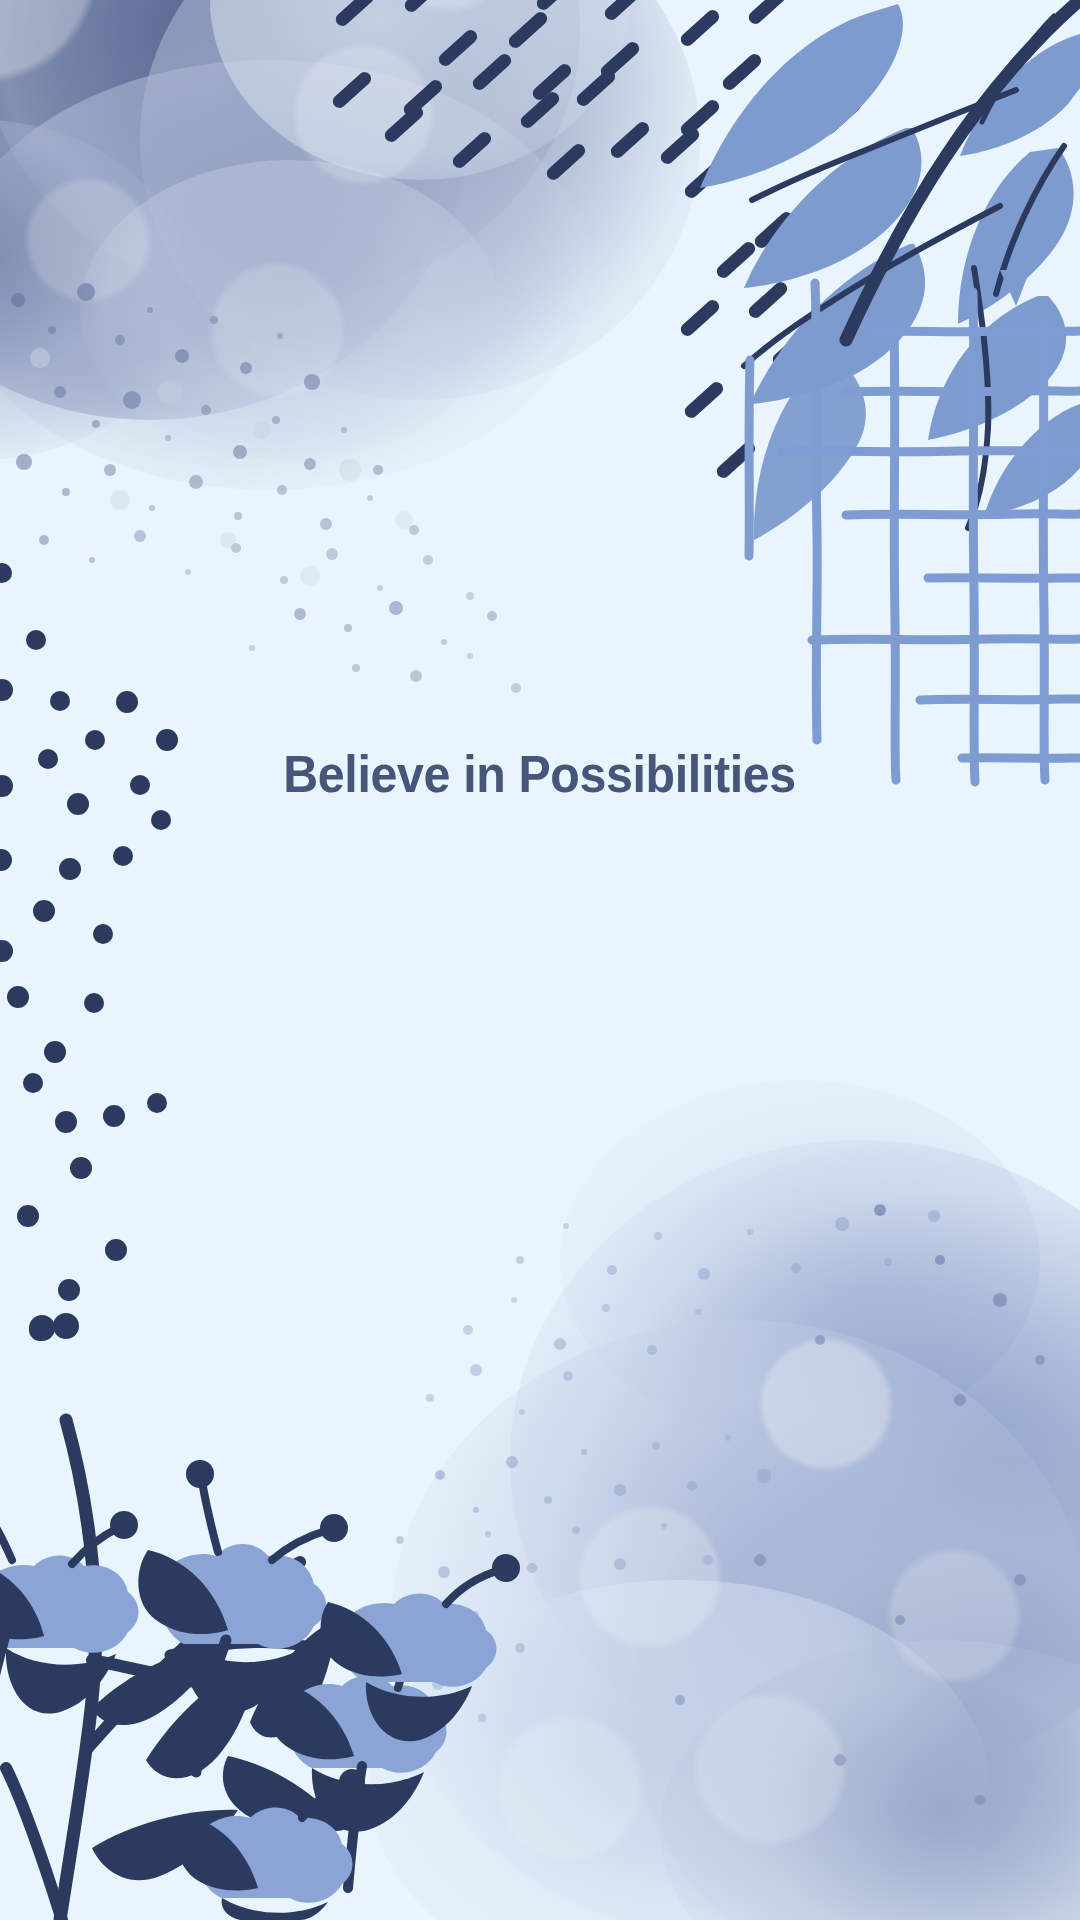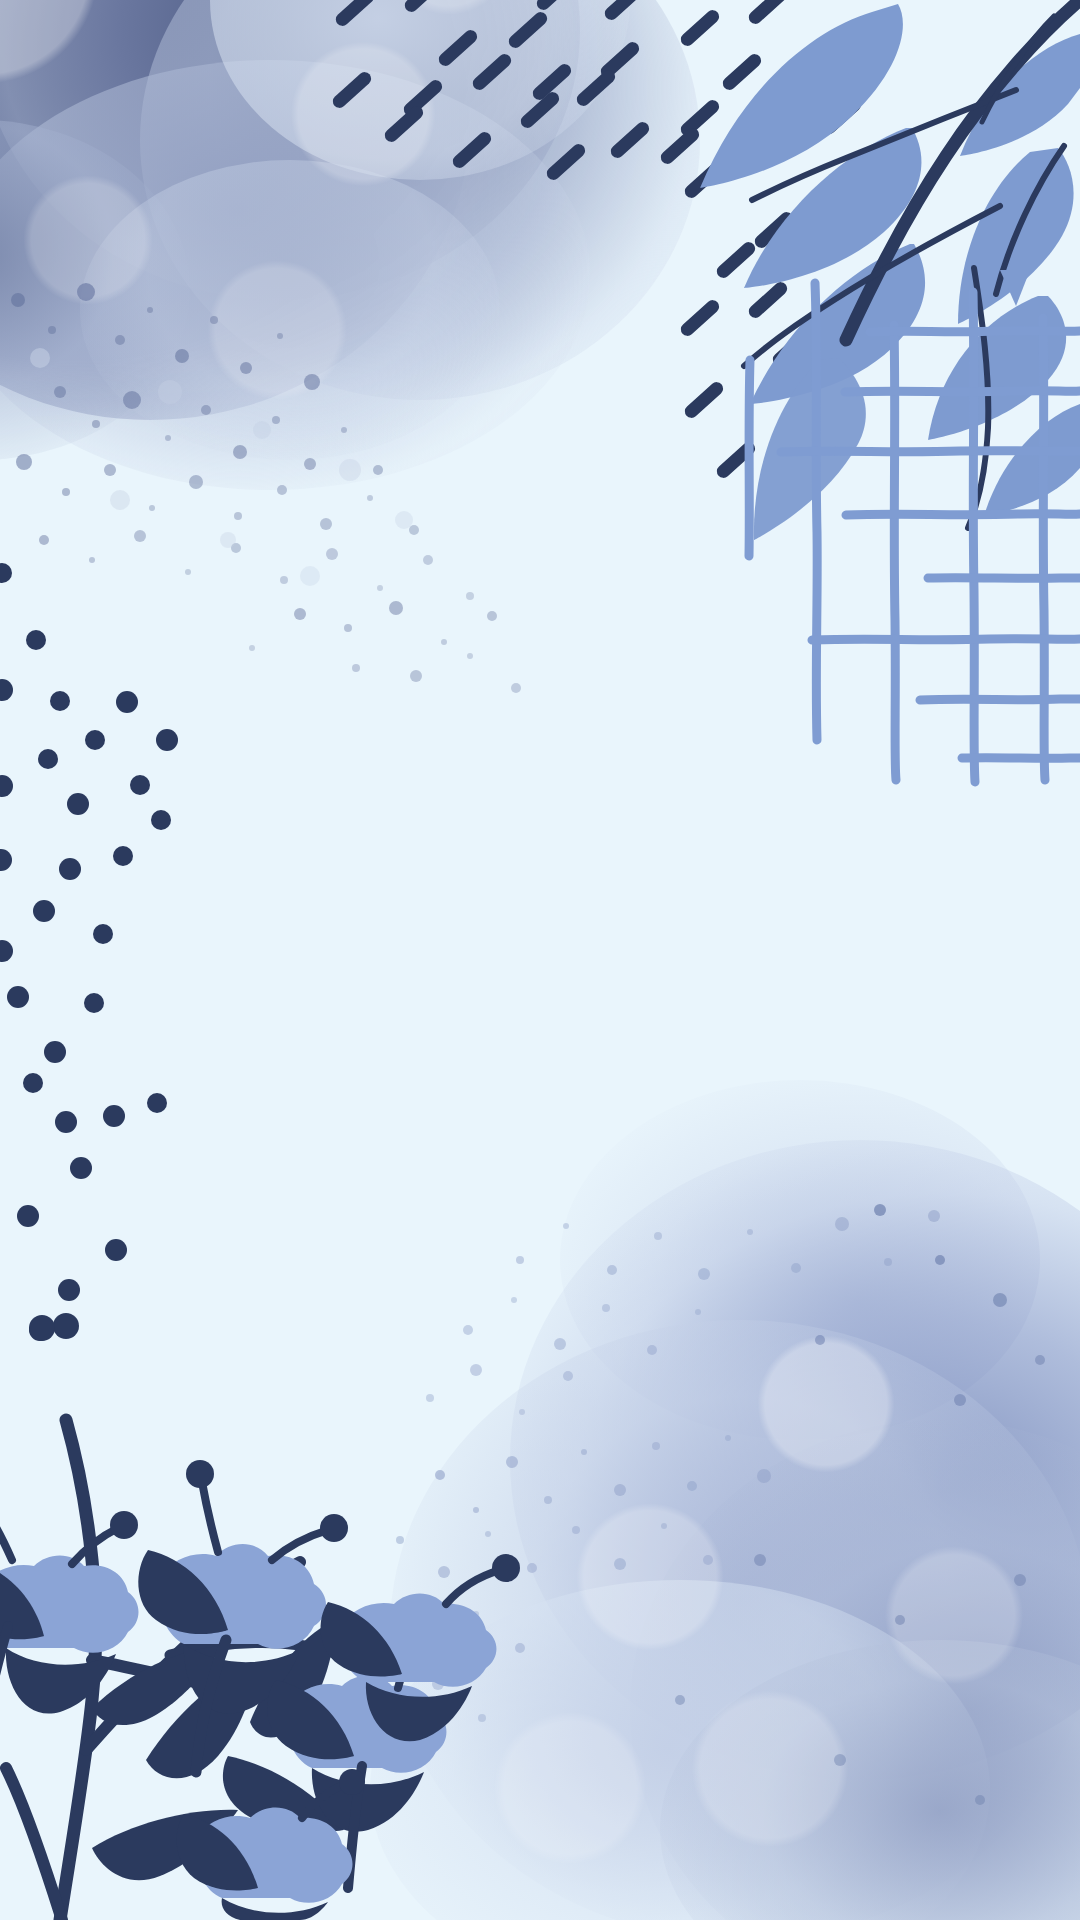--- a/index.html
+++ b/index.html
@@ -457,14 +457,17 @@
                  L 240 1920 C 226 1916, 220 1908, 222 1898 Z" fill="#2b3a5e"></path>
         <path d="M302 1818 C 314 1802, 330 1790, 346 1784" stroke="#2b3a5e" stroke-width="8" fill="none" stroke-linecap="round"></path>
         <circle cx="352" cy="1782" r="13" fill="#2b3a5e"></circle>
       </g>
 
       <circle cx="66" cy="1326" r="13" fill="#2b3a5e"></circle>
       <circle cx="42" cy="1328" r="13" fill="#2b3a5e"></circle>
     </g>
   </svg>
 
+  <div class="title-wrap">
+    <span class="title" style="color: rgb(70, 85, 122); font-size: 52px;">Believe in Possibilities</span>
+  </div>
 
 </div>
 
 </body></html>

